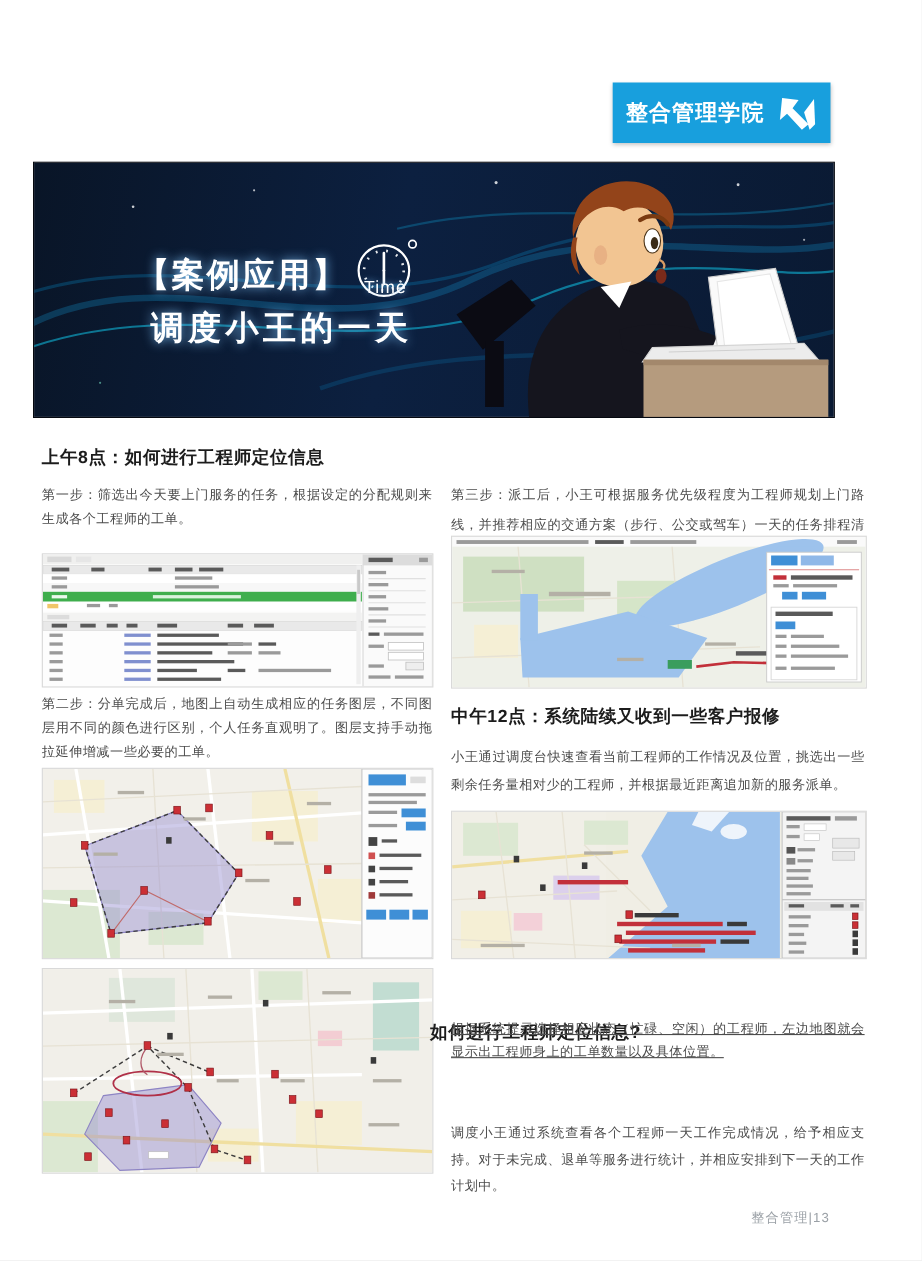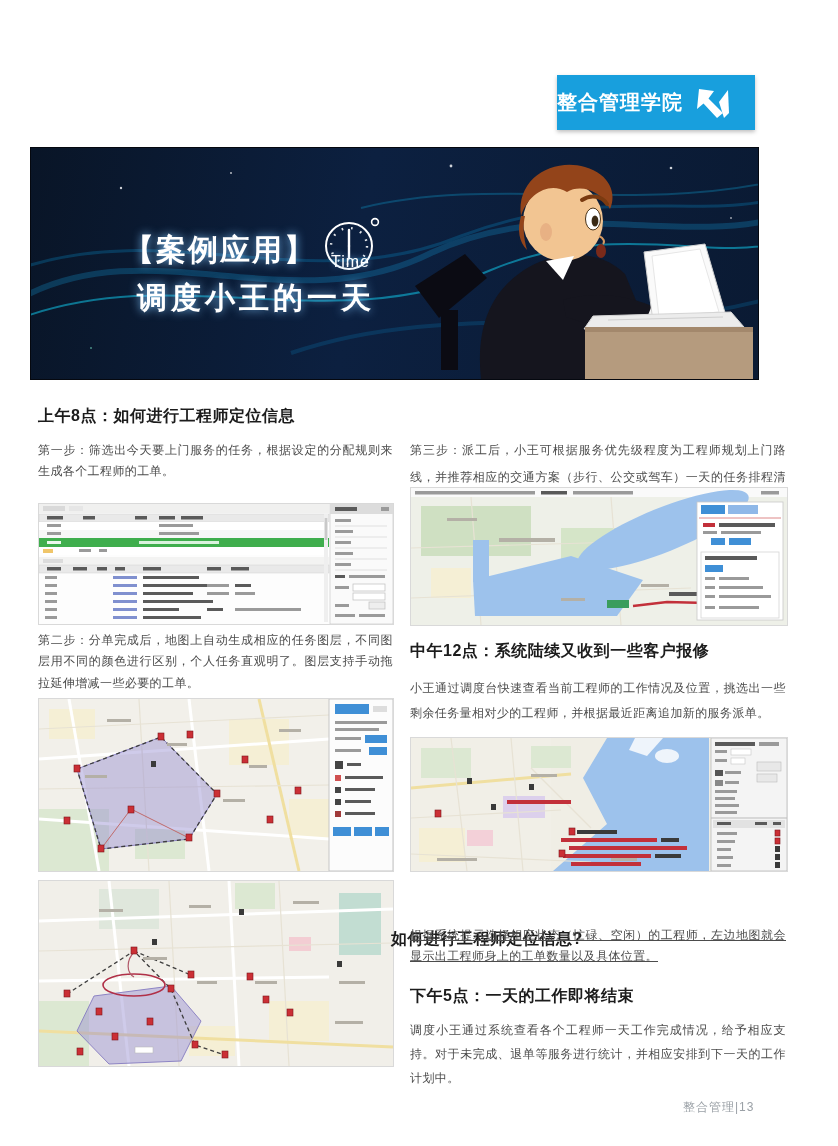--- a/index.html
+++ b/index.html
@@ -1,21 +1,21 @@
 <!DOCTYPE html>
 <html><head>
 <meta charset="utf-8">
 <style>
   html,body{margin:0;padding:0;background:#e9e9e9;}
   #page{position:relative;width:838px;height:1146px;background:#ffffff;margin:0 auto;
         font-family:"Liberation Sans","DejaVu Sans",sans-serif;overflow:hidden;}
 
   
   .brand-banner{position:absolute;left:557px;top:75px;width:198px;height:55px;
-                background:#189fdd;display:flex;align-items:center;
+                background:#189fdd;display:flex;align-items:center;justify-content:center;
                 gap:12px;box-shadow:0 2px 4px rgba(0,0,0,.25);}
   .brand-banner .brand-text{color:#fff;font-size:20px;font-weight:bold;letter-spacing:1px;}
   .brand-logo{width:36px;height:36px;}
 
   
   .hero{position:absolute;left:30px;top:147px;width:727px;height:231px;
         background:linear-gradient(100deg,#091527 0%,#0c2040 45%,#0a1a33 100%);
         overflow:hidden;border:1px solid #05080f;}
   .hero-bg{position:absolute;left:0;top:0;}
   .hero-tag{position:absolute;left:93px;top:82px;color:#fff;font-size:30px;font-weight:bold;
@@ -470,18 +470,17 @@
           <rect class="dm" x="364" y="116" width="5" height="6"></rect>
         <rect x="306" y="126" width="14" height="3" class="gl"></rect>
           <rect class="dm" x="364" y="124" width="5" height="6"></rect>
       </g>
     </svg>
   </div>
 
   <div class="h2" style="left:391px;top:892px;width:380px;margin-top:37px;">如何进行工程师定位信息?</div>
   <div class="para" style="left:410px;top:925px;width:376px;text-decoration:underline;">根据系统提示选择相应状态（忙碌、空闲）的工程师，左边地图就会显示出工程师身上的工单数量以及具体位置。</div>
 
-  <div class="h2" style="left:410px;top:986px;width:380px;">下午5点：一天的工作即将结束</div>
   <div class="para" style="left:410px;top:1019px;width:376px;line-height:2.0;font-family:Liberation Mono, monospace;">调度小王通过系统查看各个工程师一天工作完成情况，给予相应支持。对于未完成、退单等服务进行统计，并相应安排到下一天的工作计划中。</div>
 
   <div class="footer">整合管理|13</div>
 
 </div>
 
 </body></html>

